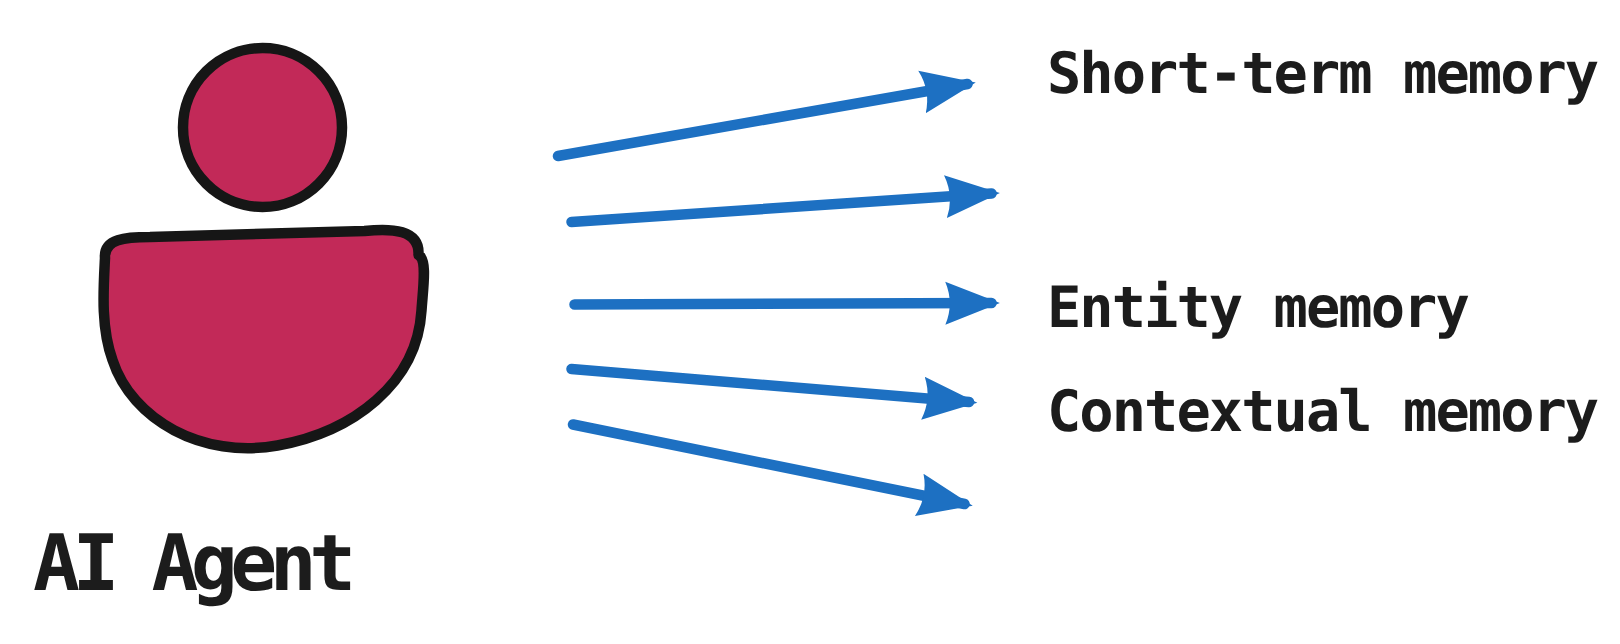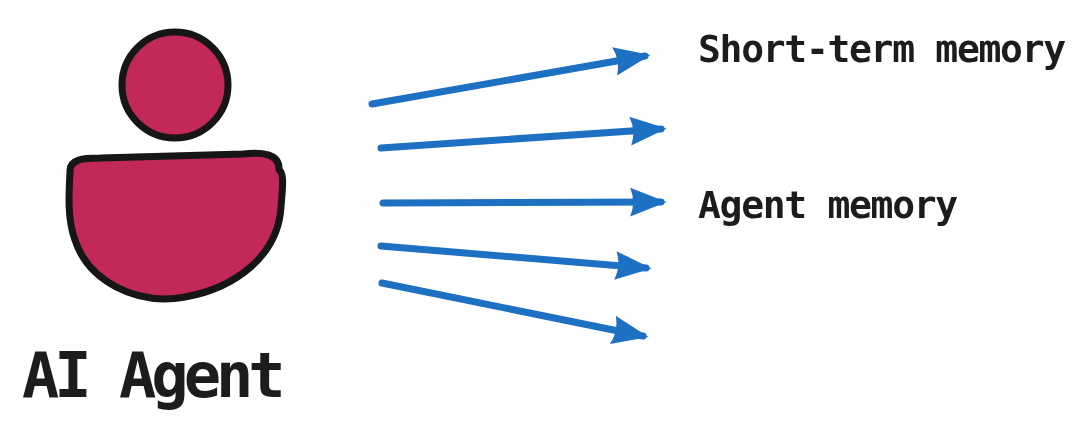--- a/index.html
+++ b/index.html
@@ -48,21 +48,21 @@
     letter-spacing: -1.3px;
     color: var(--text, #1c1c1c);
     white-space: nowrap;
   }
   .agent-label {
     position: absolute;
     left: 22px;
     top: 336px;
     height: 80px;
     line-height: 80px;
-    font-size: 62px;
+    font-size: 52px;
     font-weight: bold;
     letter-spacing: -5px;
     color: var(--text, #1c1c1c);
     white-space: nowrap;
   }
   .label-pos-0 { top: 29px; }
   .label-pos-1 { top: 112px; }
   .label-pos-2 { top: 185px; }
   .label-pos-3 { top: 254px; }
   .label-pos-4 { top: 327px; }
@@ -94,17 +94,18 @@
     <g>
       <line class="arrow-line" x1="372" y1="104" x2="645" y2="56" marker-end="url(#ah)"></line>
       <line class="arrow-line" x1="381" y1="148" x2="661" y2="129" marker-end="url(#ah)"></line>
       <line class="arrow-line" x1="383" y1="203" x2="661" y2="202" marker-end="url(#ah)"></line>
       <line class="arrow-line" x1="381" y1="246" x2="646" y2="268" marker-end="url(#ah)"></line>
       <line class="arrow-line" x1="382" y1="283" x2="643" y2="336" marker-end="url(#ah)"></line>
     </g>
   </svg>
 
   <div class="memory-label label-pos-0">Short-term memory</div>
-  <div class="memory-label label-pos-2">Agent memory</div>
+  <div class="memory-label label-pos-2">Entity memory</div>
+  <div class="memory-label label-pos-3">Contextual memory</div>
 
   <div class="agent-label">AI Agent</div>
 
 </div>
 
 </body></html>

